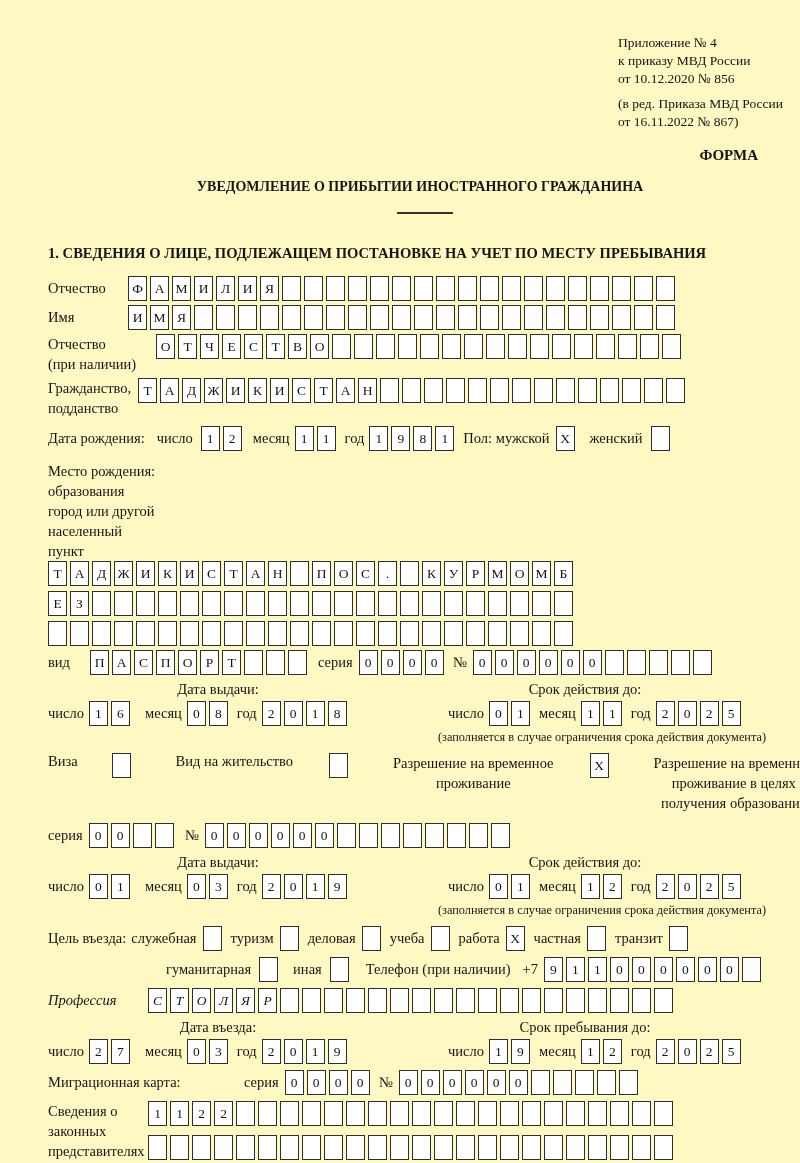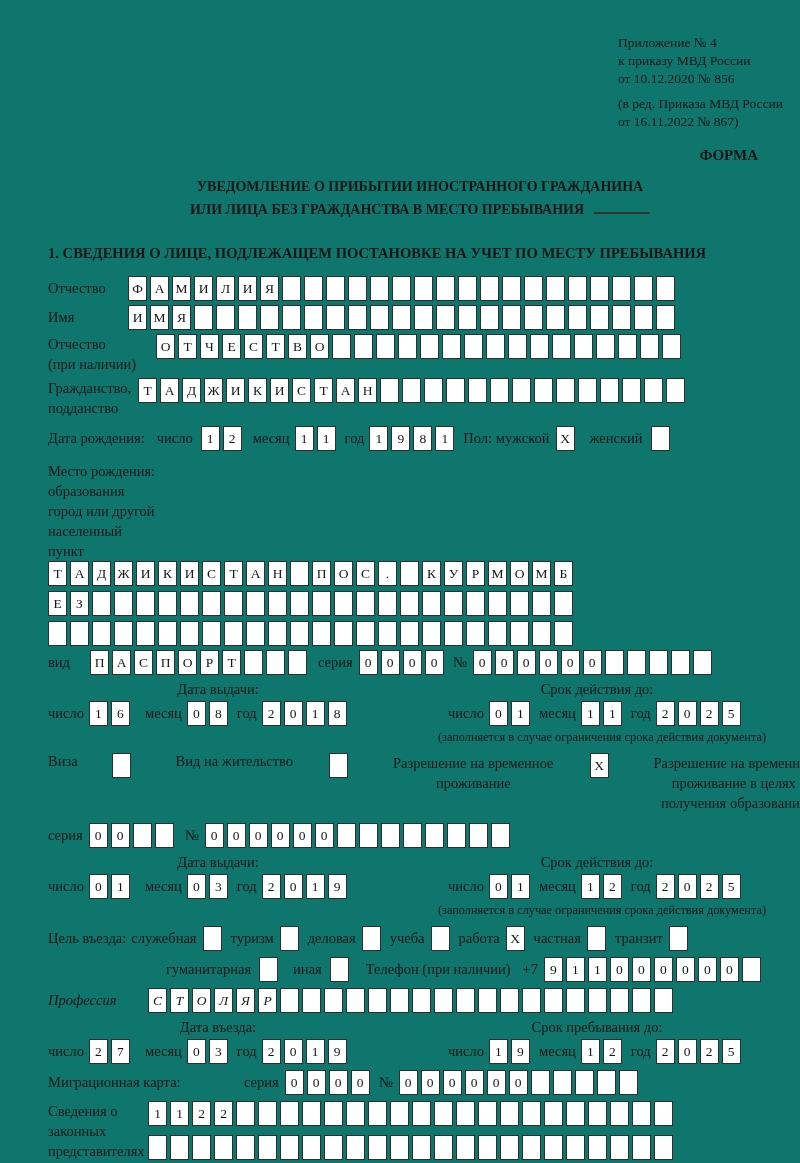--- a/index.html
+++ b/index.html
@@ -1,18 +1,18 @@
 <!DOCTYPE html>
 <html><head>
 <meta charset="utf-8">
 <style>
   * { margin:0; padding:0; box-sizing:border-box; }
   html,body { background:#e8e8e8; }
   body { font-family:"Liberation Serif","DejaVu Serif",serif; color:#151515; }
-  .page { width:800px; height:1163px; background:#0f766e; padding:34px 8px 0 48px; overflow:hidden; margin:0; }
+  .page { width:800px; height:1163px; background:#fef9c3; padding:34px 8px 0 48px; overflow:hidden; margin:0; }
 
   .hdr { margin-left:570px; font-size:13.5px; line-height:1.34; }
   .hdr .gap { margin-top:7px; }
   .forma { font-weight:bold; text-align:right; margin:16px 34px 0 0; font-size:15px; }
 
   .title { text-align:center; font-weight:bold; font-size:14px; margin-top:12px; line-height:1.6; }
   .blank { display:inline-block; width:56px; border-bottom:2px solid #333; height:13px; margin-left:10px; }
 
   .sec { font-weight:bold; font-size:14.6px; margin-top:24px; margin-bottom:14px; }
 
@@ -24,21 +24,21 @@
           font-size:13.5px; flex:none; background:#fff; }
   .lbl { flex:none; }
   .stack { line-height:20px; flex:none; }
   .w80 { width:80px; } .w90 { width:90px; } .w100 { width:100px; } .w108 { width:108px; }
 
   .dlbl { margin:0 5px 0 0; flex:none; }
   .mr6 { margin-right:6px; } .mr8 { margin-right:8px; } .mr12 { margin-right:12px; } .mr14 { margin-right:14px; }
   .half-l { width:372px; display:flex; align-items:center; flex:none; }
   .half-r { flex:1; display:flex; align-items:center; }
   .hc { display:block; text-align:center; font-size:14.5px; }
-  .hrow { display:flex; margin:6px 0 3px 0;gap:12px; }
+  .hrow { display:flex; margin:6px 0 3px 0; }
   .hrow .half-l, .hrow .half-r { display:block; }
 
   .dochead { text-align:center; font-weight:bold; font-size:14.5px; margin:6px 0 7px 0; }
   .note { font-size:12.3px; text-align:right; margin:0 26px 8px 0; }
   .para { font-size:14.5px; line-height:1.55; margin:4px 0 6px 0; }
   .cblbl { text-align:center; line-height:20px; flex:none; font-size:14.5px; }
   .cbblock { margin:4px 0 10px 0;gap:28px; }
   .rrow { margin-bottom:9px; }
 </style>
 </head>
@@ -50,21 +50,21 @@
     <div>Приложение № 4</div>
     <div>к приказу МВД России</div>
     <div>от 10.12.2020 № 856</div>
     <div class="gap">(в ред. Приказа МВД России</div>
     <div>от 16.11.2022 № 867)</div>
   </div>
   <div class="forma">ФОРМА</div>
 
   <div class="title">
     <div>УВЕДОМЛЕНИЕ О ПРИБЫТИИ ИНОСТРАННОГО ГРАЖДАНИНА</div>
-    <div><span>ИЛИ ЛИЦА БЕЗ ГРАЖДАНСТВА В МЕСТО ПРЕБЫВАНИЯ</span><span class="blank"></span></div>
+    <div><span class="blank"></span></div>
   </div>
 
   <div class="sec">1. СВЕДЕНИЯ О ЛИЦЕ, ПОДЛЕЖАЩЕМ ПОСТАНОВКЕ НА УЧЕТ ПО МЕСТУ ПРЕБЫВАНИЯ</div>
 
   <div class="frow">
     <span class="lbl w80">Отчество</span>
     <div class="cells">
         <span class="cell">Ф</span>
         <span class="cell">А</span>
         <span class="cell">М</span>

